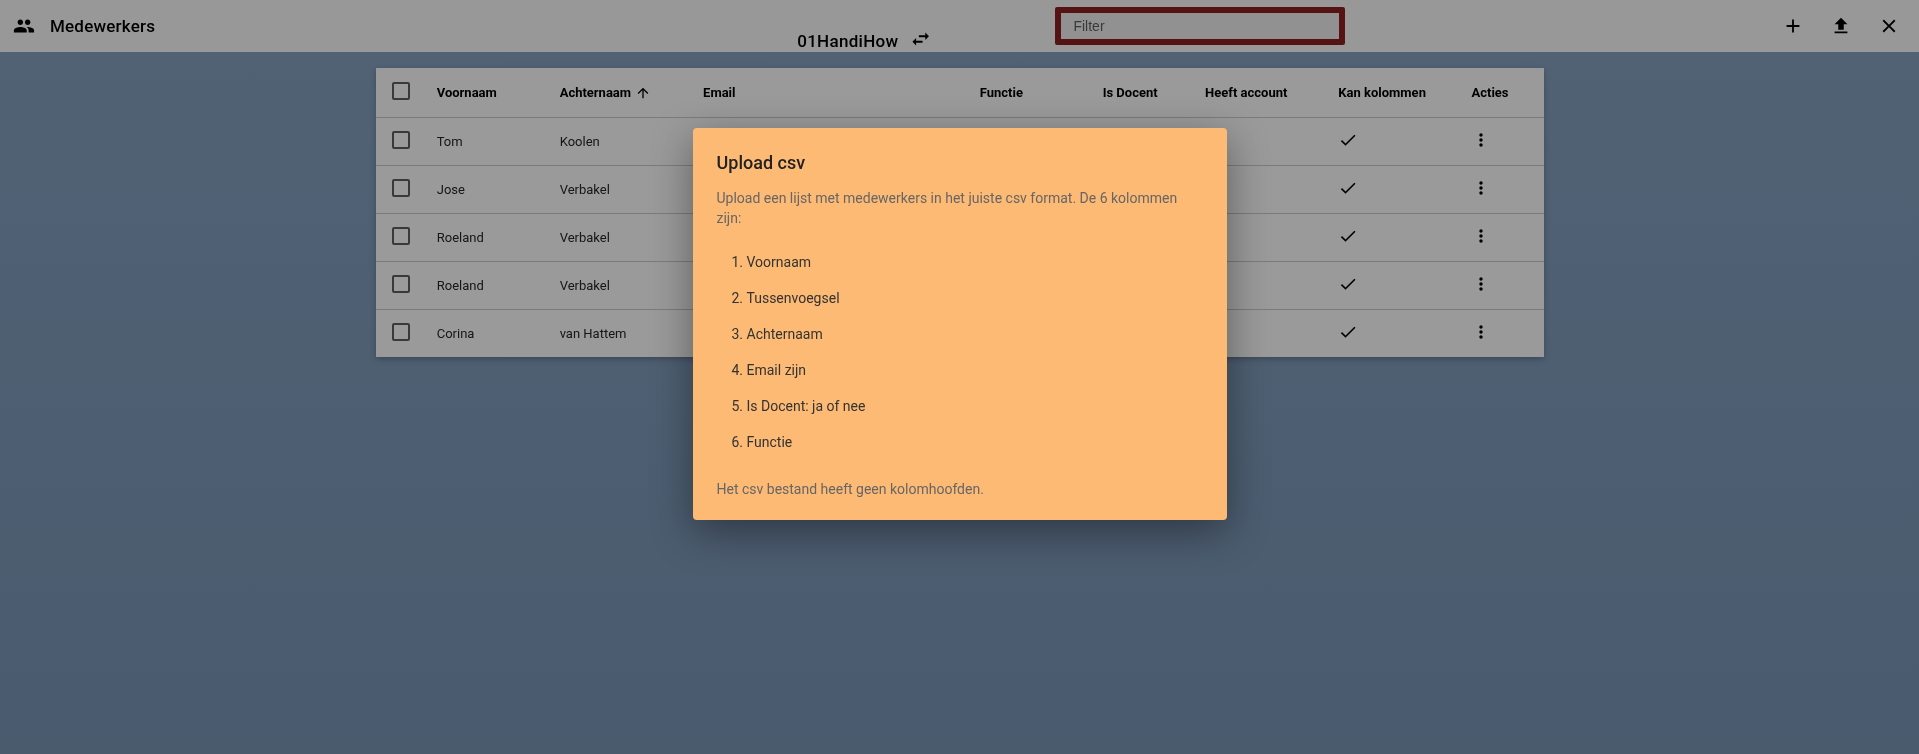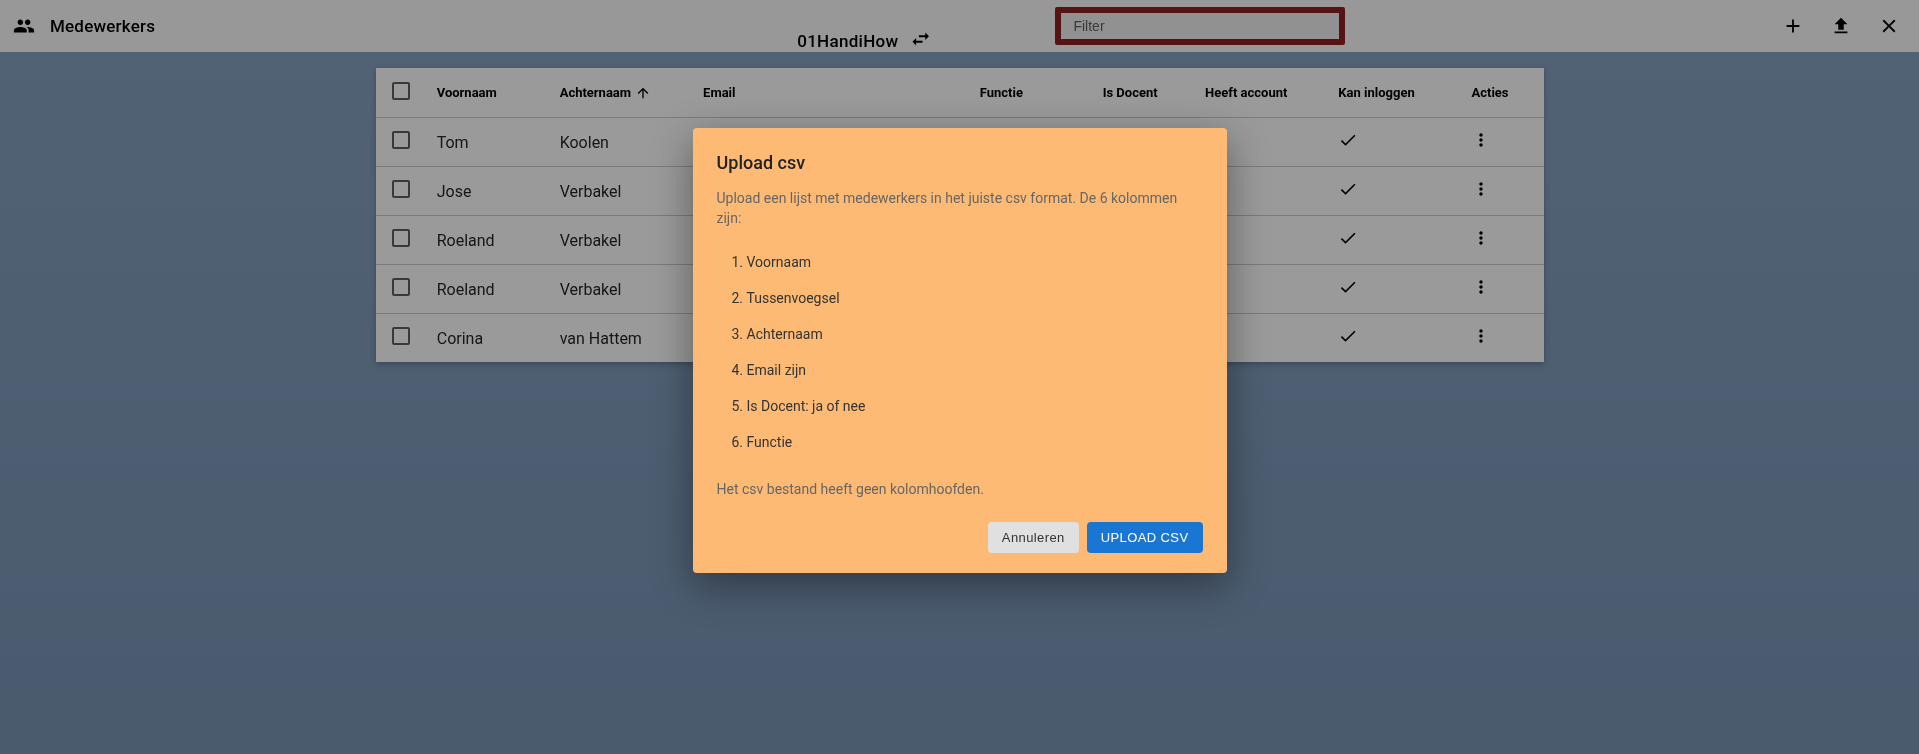--- a/index.html
+++ b/index.html
@@ -47,21 +47,21 @@
     top: 68px;
     left: 50%;
     transform: translateX(-50%);
     width: 1168px;
     background: #e4e4e4;
     box-shadow: 0 2px 6px rgba(0,0,0,0.25);
     z-index: 20;
   }
   table { width: 100%; border-collapse: collapse; font-size: 13px; }
   thead th { text-align: left; font-weight: 700; color: #000; font-size: 13px; padding: 14px 10px; border-bottom: 1px solid #b5b5b5; }
-  tbody td { padding: 12px 10px; border-bottom: 1px solid #b5b5b5; color: #222; font-size: 16px; }
+  tbody td { padding: 12px 10px; border-bottom: 1px solid #b5b5b5; color: #222; font-size: 13px; }
   tbody tr:last-child td { border-bottom: none; }
   .col-check { width: 50px; text-align: center; }
   .col-voor { width: 120px; }
   .col-achter { width: 140px; }
   .col-email { width: 270px; }
   .col-functie { width: 120px; }
   .col-docent { width: 100px; }
   .col-account { width: 130px; }
   .col-login { width: 130px; text-align: left; }
   .col-acties { width: 80px; text-align: left; }
@@ -146,21 +146,21 @@
             <span>Achternaam</span>
             <svg viewBox="0 0 24 24">
                 <path d="M4 12l1.41 1.41L11 7.83V20h2V7.83l5.58 5.59L20 12l-8-8-8 8z"></path>
               </svg>
           </span>
         </th>
         <th class="col-email">Email</th>
         <th class="col-functie">Functie</th>
         <th class="col-docent">Is Docent</th>
         <th class="col-account">Heeft account</th>
-        <th class="col-login">Kan inloggen</th>
+        <th class="col-login">Kan kolommen</th>
         <th class="col-acties">Acties</th>
       </tr>
     </thead>
     <tbody id="tbody">
         <tr>
           <td class="col-check"><span class="checkbox-outline"></span></td>
           <td class="col-voor">Tom</td>
           <td class="col-achter">Koolen</td>
           <td class="col-email"></td>
           <td class="col-functie"></td>
@@ -244,17 +244,13 @@
   <p>Upload een lijst met medewerkers in het juiste csv format. De 6 kolommen zijn:</p>
   <ol id="dialog-columns">
       <li>Voornaam</li>
       <li>Tussenvoegsel</li>
       <li>Achternaam</li>
       <li>Email zijn</li>
       <li>Is Docent: ja of nee</li>
       <li>Functie</li>
     </ol>
   <p>Het csv bestand heeft geen kolomhoofden.</p>
-  <div class="actions">
-    <button class="btn btn-flat">Annuleren</button>
-    <button class="btn btn-primary">UPLOAD CSV</button>
-  </div>
 </div>
 
 </body></html>

